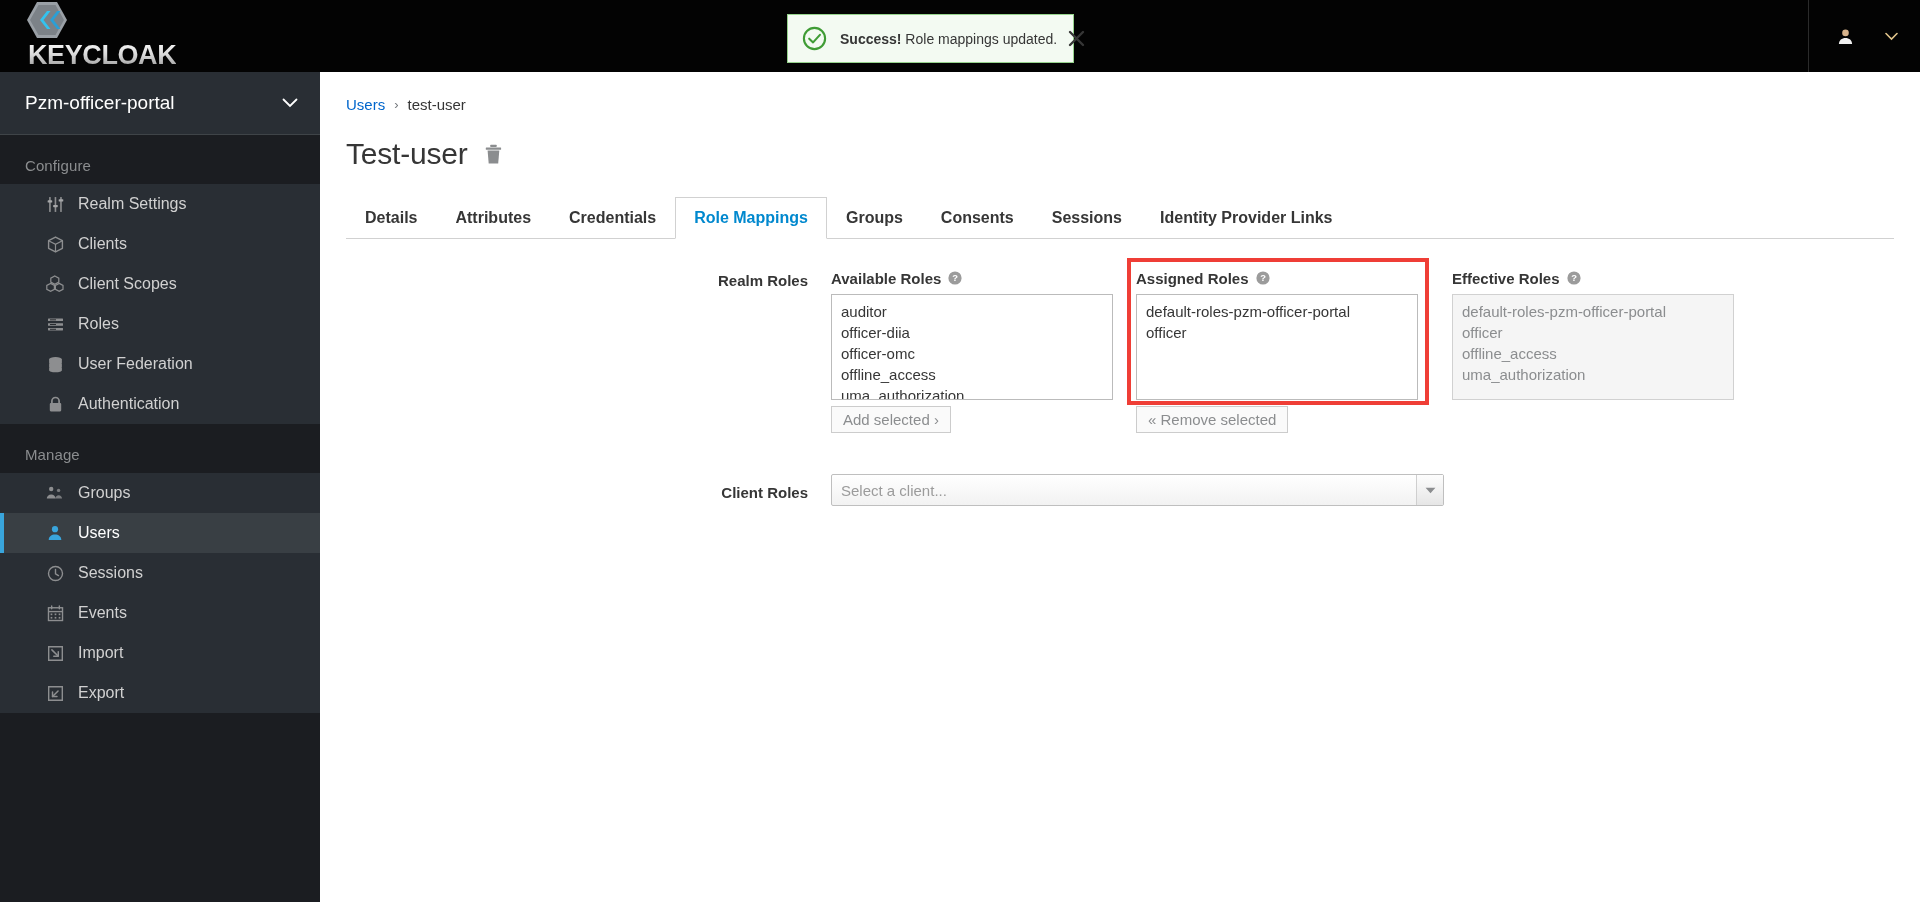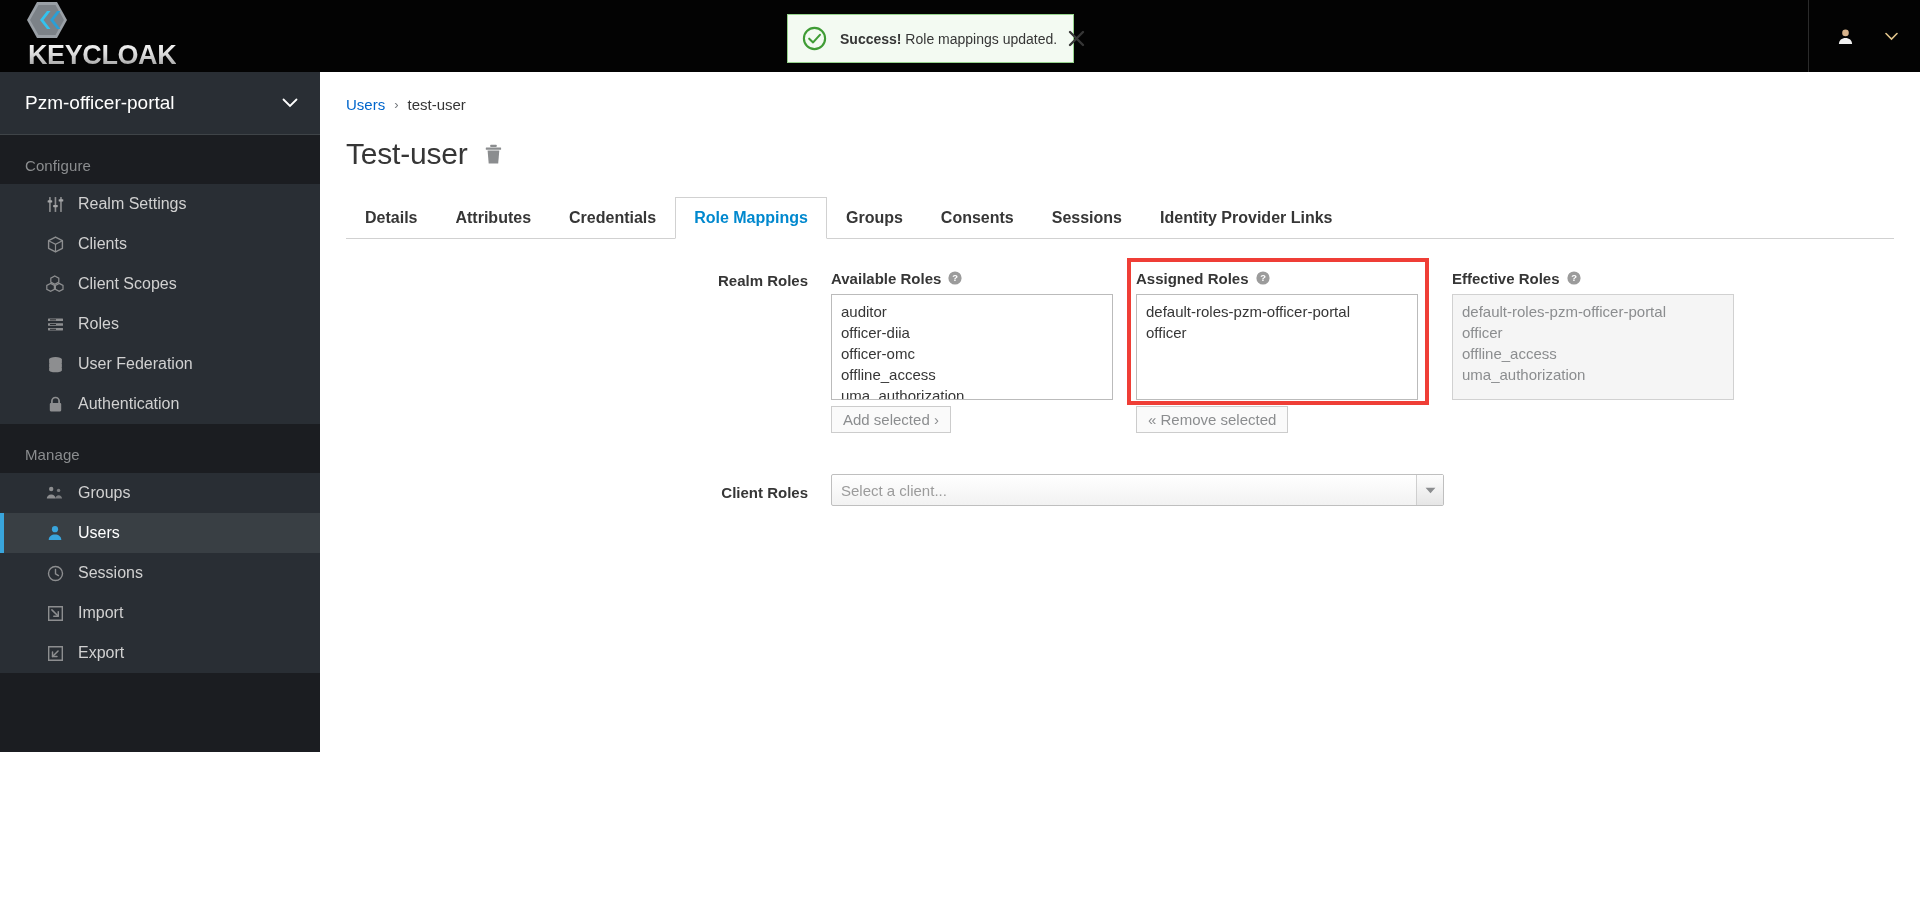--- a/index.html
+++ b/index.html
@@ -64,21 +64,21 @@
   }
   .alert-text b { font-weight: bold; color: #363636; }
   .alert-close {
     flex: 0 0 auto; margin-left: 10px;
     cursor: pointer; line-height: 0;
   }
 
   
   .sidebar {
     position: absolute; top: 72px; left: 0;
-    width: 320px; height: 680px;
+    width: 320px; height: 830px;
     background: #1b1d21;
     z-index: 20;
   }
   .realm-select {
     height: 63px;
     display: flex; align-items: center; justify-content: space-between;
     padding: 0 22px 0 25px;
     background: #292e34;
     border-bottom: 1px solid #3f4448;
     cursor: pointer;
@@ -403,20 +403,38 @@
   <div class="nav-item">
     <span class="nav-icon">
       <svg width="17" height="17" viewBox="0 0 16 16">
         <circle cx="8" cy="8" r="6.6" fill="none" stroke="#b4b4b4" stroke-width="1.3"></circle>
         <path d="M8 4.2 L8 8.3 L10.8 10" fill="none" stroke="#b4b4b4" stroke-width="1.3" stroke-linecap="round"></path>
       </svg>
     </span>
     <span>Sessions</span>
   </div>
 
+  <div class="nav-item">
+    <span class="nav-icon">
+      <svg width="17" height="17" viewBox="0 0 16 16">
+        <rect x="1.4" y="2.6" width="13.2" height="12" fill="none" stroke="#b4b4b4" stroke-width="1.3"></rect>
+        <path d="M1.4 6.2 L14.6 6.2" stroke="#b4b4b4" stroke-width="1.3"></path>
+        <path d="M4.4 1 L4.4 3.6 M11.6 1 L11.6 3.6" stroke="#b4b4b4" stroke-width="1.3" stroke-linecap="round"></path>
+        <g fill="#b4b4b4">
+            <rect x="3.4" y="8" width="1.6" height="1.6"></rect>
+            <rect x="7.2" y="8" width="1.6" height="1.6"></rect>
+            <rect x="11" y="8" width="1.6" height="1.6"></rect>
+            <rect x="3.4" y="11.2" width="1.6" height="1.6"></rect>
+            <rect x="7.2" y="11.2" width="1.6" height="1.6"></rect>
+            <rect x="11" y="11.2" width="1.6" height="1.6"></rect>
+          </g>
+      </svg>
+    </span>
+    <span>Events</span>
+  </div>
 
   <div class="nav-item">
     <span class="nav-icon">
       <svg width="17" height="17" viewBox="0 0 16 16">
         <path d="M1.6 1.6 L14.4 1.6 L14.4 14.4 L1.6 14.4 Z" fill="none" stroke="#b4b4b4" stroke-width="1.3"></path>
         <path d="M4.6 4.6 L10.4 10.4" stroke="#b4b4b4" stroke-width="1.4" stroke-linecap="round"></path>
         <path d="M10.6 6.4 L10.6 10.6 L6.4 10.6" fill="none" stroke="#b4b4b4" stroke-width="1.4" stroke-linecap="round" stroke-linejoin="round"></path>
       </svg>
     </span>
     <span>Import</span>

